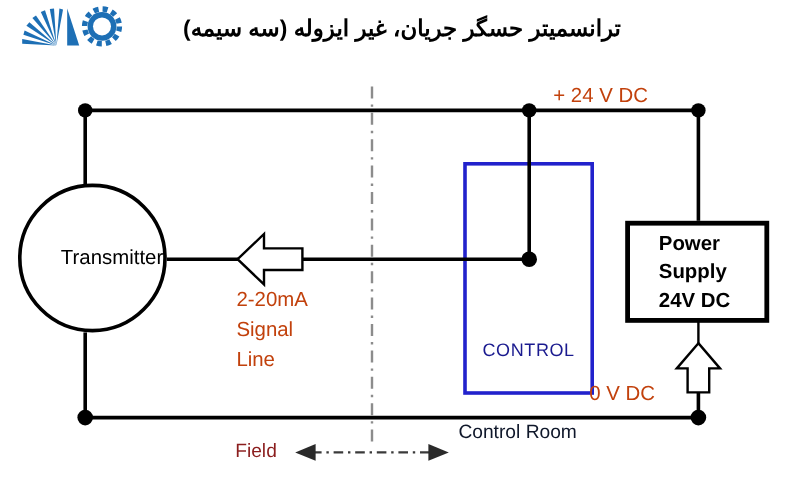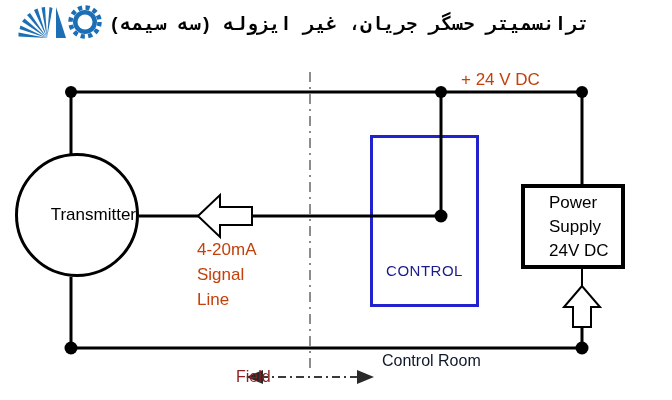--- a/index.html
+++ b/index.html
@@ -15,60 +15,61 @@
   .abs { position: absolute; }
 
   
   #logo { left: 10px; top: 5px; width: 100px; height: 50px; }
   #logo-text {
     left: 0; top: 36px; width: 100px;
     font-size: 13px; font-weight: bold; color: #1d6fb5;
     letter-spacing: 0.2px;
   }
   #title {
-    left: 104px; top: 12px; width: 490px;
+    left: 90px; top: 12px; width: 490px;
     text-align: center; direction: rtl;
-    font-family: Liberation Mono, monospace;
+    font-family: Liberation Sans, sans-serif;
     font-size: 19px; font-weight: bold; color: #000000;
   }
 
   
   #wires { left: 0; top: 0; width: 672px; height: 400px; z-index: 3; pointer-events: none; }
 
   #transmitter {
     left: 15px; top: 153px; width: 124px; height: 124px;
     border: 3px solid #000; border-radius: 50%;
     background: #ffffff; z-index: 2;
     display: flex; align-items: center; justify-content: flex-end;
     font-size: 17px; color: #000;
   }
   #control-panel {
-    left: 370px; top: 135px; width: 109px; height: 172px;
+    left: 386px; top: 135px; width: 109px; height: 194px;
     border: 3px solid #2222cc; background: transparent; z-index: 2;
     display: flex; flex-direction: column; justify-content: flex-end;
     align-items: center; padding-bottom: 18px;
   }
   #control-panel .cp-line {
     font-size: 15px; color: #1a1a8f; line-height: 30px; letter-spacing: 0.5px;
   }
   #power-supply {
-    left: 521px; top: 184px; width: 104px; height: 85px;
+    left: 521px; top: 184px; width: 120px; height: 85px;
     border: 4px solid #000; background: #ffffff; z-index: 2;
     padding: 3px 0 0 24px;
     font-size: 17px; line-height: 24px; color: #000;
     white-space: pre-line;
+    font-weight: bold;
   }
 
   
   .wire-label { font-size: 17px; color: #c2410c; z-index: 4; }
   #label-top-rail { left: 461px; top: 70px; }
   #label-bottom-rail { left: 491px; top: 318px; }
   #label-signal { left: 197px; top: 237px; line-height: 25px; white-space: pre-line; }
 
-  #legend-field { left: 196px; top: 368px; font-size: 16px; color: #8b1e1e; z-index: 4; margin-left: 40px; }
+  #legend-field { left: 196px; top: 368px; font-size: 16px; color: #8b1e1e; z-index: 4; }
   #legend-control-room { left: 382px; top: 352px; font-size: 16px; color: #0f172a; z-index: 4; }
 </style>
 </head>
 <body>
 
 <div id="stage">
 
   <div class="abs" id="logo">
     <svg width="100" height="36" viewBox="0 0 100 36">
       <g fill="#1d6fb5">
@@ -133,20 +134,21 @@
     <polygon points="582,286 564,307 573,307 573,327 591,327 591,307 600,307" fill="#ffffff" stroke="#000" stroke-width="2"></polygon>
 
     <g>
       <line x1="260" y1="377" x2="360" y2="377" stroke="#3a3a3a" stroke-width="2" stroke-dasharray="8 4 2 4"></line>
       <polygon points="246,377 263,370 263,384" fill="#2a2a2a"></polygon>
       <polygon points="374,377 357,370 357,384" fill="#2a2a2a"></polygon>
     </g>
   </svg>
 
   <div class="abs wire-label" id="label-top-rail">+ 24 V DC</div>
-  <div class="abs wire-label" id="label-signal">4-20mA
+  <div class="abs wire-label" id="label-bottom-rail">0 V DC</div>
+  <div class="abs wire-label" id="label-signal">2-20mA
 Signal
 Line</div>
 
   <div class="abs" id="legend-field">Field</div>
   <div class="abs" id="legend-control-room">Control Room</div>
 
 </div>
 
 </body></html>

